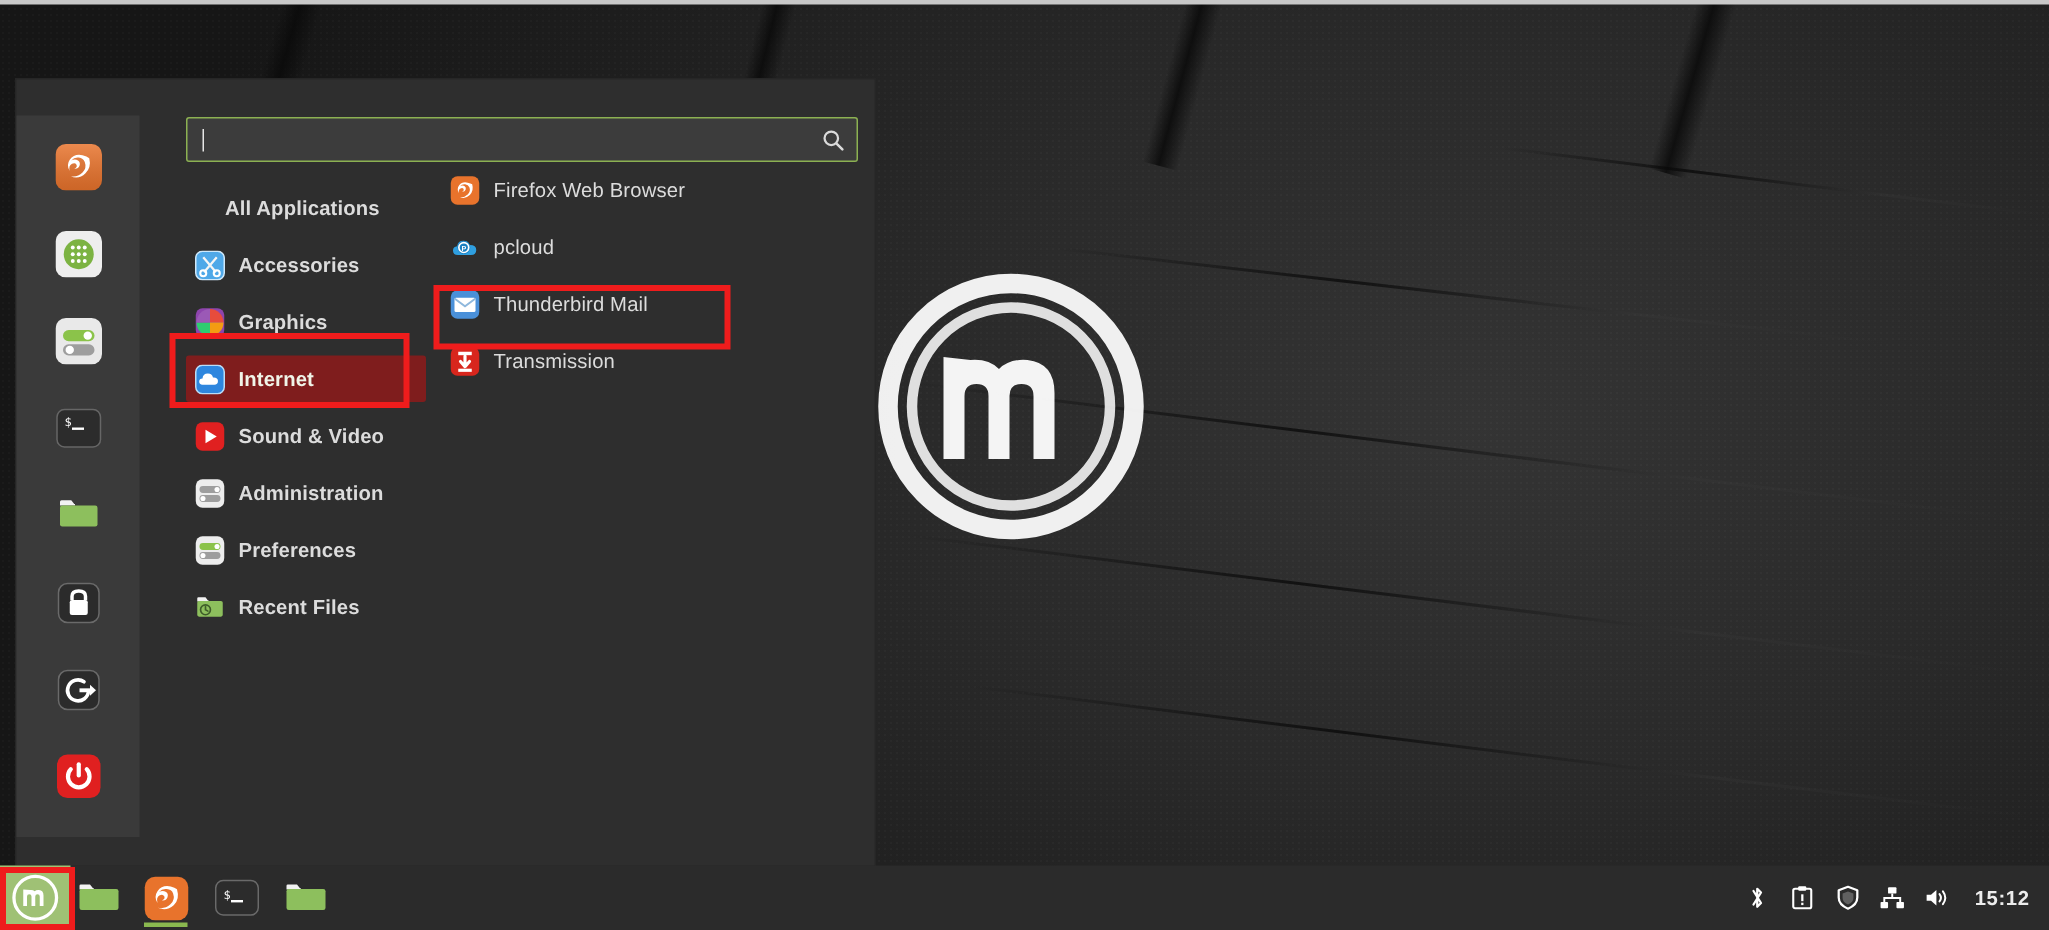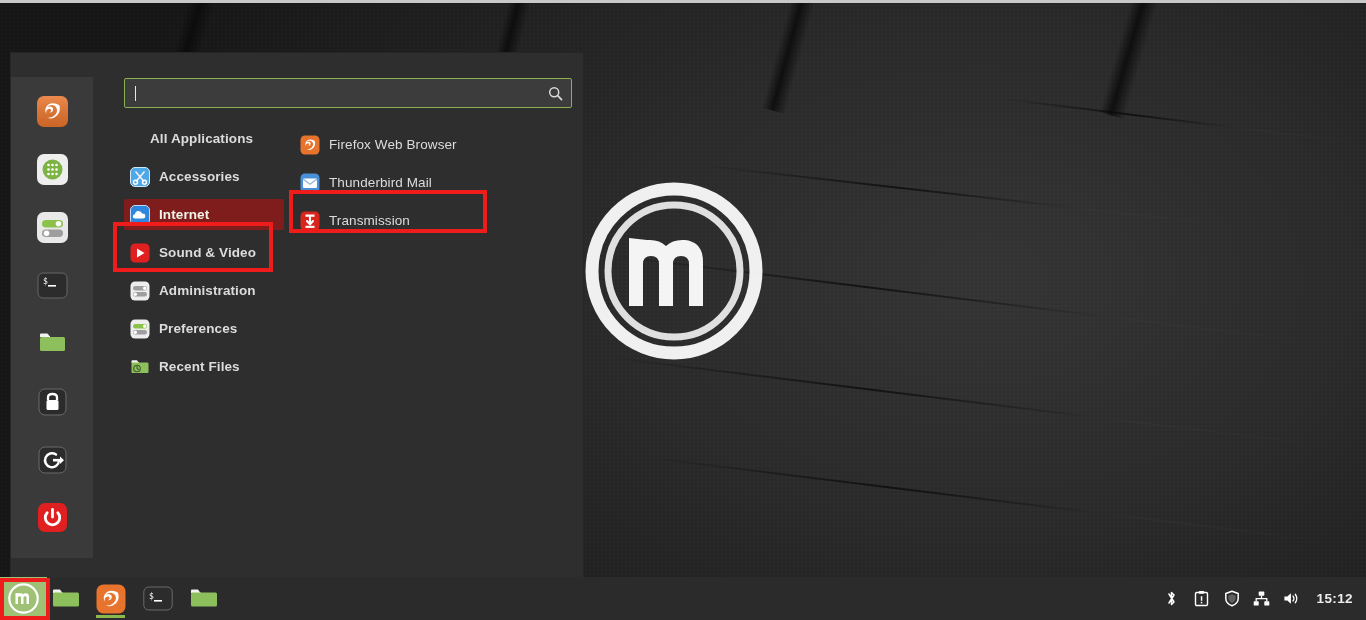--- a/index.html
+++ b/index.html
@@ -98,21 +98,21 @@
     font-family: "Liberation Sans", sans-serif;
   }
   .search-icon { width: 15px; height: 15px; flex: 0 0 auto; }
 
   
   .categories {
     position: absolute; left: 113px; top: 70px;
     width: 160px;
   }
   .applications {
-    position: absolute; left: 283px; top: 76px;
+    position: absolute; left: 283px; top: 58px;
     width: 280px;
   }
 
   .cat-item, .app-item {
     display: flex; align-items: center;
     gap: 9px;
     height: 31px;
     padding: 0 6px 0 6px;
     cursor: pointer;
     border-radius: 2px;
@@ -327,20 +327,32 @@
             <rect x="0.5" y="0.5" width="19" height="19" rx="4.5" fill="#4fa8e8"></rect>
             <rect x="0.5" y="0.5" width="19" height="19" rx="4.5" fill="none" stroke="#cfe8fa" stroke-width="1"></rect>
             <path d="M5.5 4.5 L14 14.5 M14.5 4.5 L6 14.5" stroke="#f5f5f5" stroke-width="1.5"></path>
             <circle cx="5.5" cy="15.2" r="2" fill="none" stroke="#ffffff" stroke-width="1.4"></circle>
             <circle cx="14.5" cy="15.2" r="2" fill="none" stroke="#ffffff" stroke-width="1.4"></circle>
           </svg>
         </span>
         <span class="cat-label">Accessories</span>
       </div>
 
+      <div class="cat-item">
+        <span class="ico">
+          <svg width="20" height="20" viewBox="0 0 20 20">
+            <rect x="0.5" y="0.5" width="19" height="19" rx="4.5" fill="#8e44ad"></rect>
+            <path d="M10 10 L10 1 A9 9 0 0 1 19 10 Z" fill="#e74c3c"></path>
+            <path d="M10 10 L19 10 A9 9 0 0 1 10 19 Z" fill="#f39c12"></path>
+            <path d="M10 10 L10 19 A9 9 0 0 1 1 10 Z" fill="#2ecc71"></path>
+            <path d="M10 10 L1 10 A9 9 0 0 1 10 1 Z" fill="#9b59b6"></path>
+          </svg>
+        </span>
+        <span class="cat-label">Graphics</span>
+      </div>
 
       <div class="cat-item selected">
         <span class="ico">
           <svg width="20" height="20" viewBox="0 0 20 20">
             <rect x="0.5" y="0.5" width="19" height="19" rx="4.5" fill="#2e86de"></rect>
             <rect x="0.5" y="0.5" width="19" height="19" rx="4.5" fill="none" stroke="#b9dcf7" stroke-width="1"></rect>
             <path d="M5 13.5 Q2.8 13.5 2.8 11.4 Q2.8 9.4 5 9.3 Q5.3 6 8.6 6 Q11.4 6 12 8.6
                      Q15.3 8.4 15.3 11 Q15.3 13.5 12.8 13.5 Z" fill="#ffffff"></path>
           </svg>
         </span>
@@ -409,20 +421,32 @@
                      Q14 10.5 12.9 7.8 Q12.2 6.1 10.1 5.8 Q8 5.5 6.7 7.1
                      Q8.4 6.3 9.8 7.1 Q11 7.9 10.4 9.5 Q9.9 11 8.1 10.9
                      Q9.6 10.2 9.1 9 Q8.4 7.9 7 8.6 Q5.3 9.5 6 11.8
                      Q4.3 9.1 6 6.7 Q8.1 3.9 11.8 4.8 Q13.8 5.2 14.8 5.9 Z" fill="#ffffff"></path>
           </svg>
         </span>
         <span class="app-label">Firefox Web Browser</span>
       </div>
 
 
+      <div class="app-item">
+        <span class="ico">
+          <svg width="20" height="20" viewBox="0 0 20 20">
+            <path d="M5.3 15 Q2 15 2 12 Q2 9.3 4.8 9.1 Q5.3 5.5 9 5.5 Q12.3 5.5 13.1 8.3
+                     Q17.5 8.2 17.5 11.6 Q17.5 15 14 15 Z" fill="#2f9fe0"></path>
+            <circle cx="9.2" cy="10" r="4.3" fill="#1a7fc1"></circle>
+            <circle cx="9.2" cy="10" r="3.3" fill="none" stroke="#ffffff" stroke-width="1.1"></circle>
+            <text x="9.2" y="12.3" font-family="Liberation Sans, sans-serif" font-size="4.8" font-weight="bold" fill="#ffffff" text-anchor="middle">P</text>
+          </svg>
+        </span>
+        <span class="app-label">pcloud</span>
+      </div>
 
       <div class="app-item">
         <span class="ico">
           <svg width="20" height="20" viewBox="0 0 20 20">
             <rect x="0.5" y="0.5" width="19" height="19" rx="4.5" fill="#4a90d9"></rect>
             <rect x="3" y="5.5" width="14" height="9.5" rx="1" fill="#ffffff"></rect>
             <path d="M3 6 L10 11.2 L17 6" fill="none" stroke="#8fb8dd" stroke-width="1.3"></path>
           </svg>
         </span>
         <span class="app-label">Thunderbird Mail</span>

